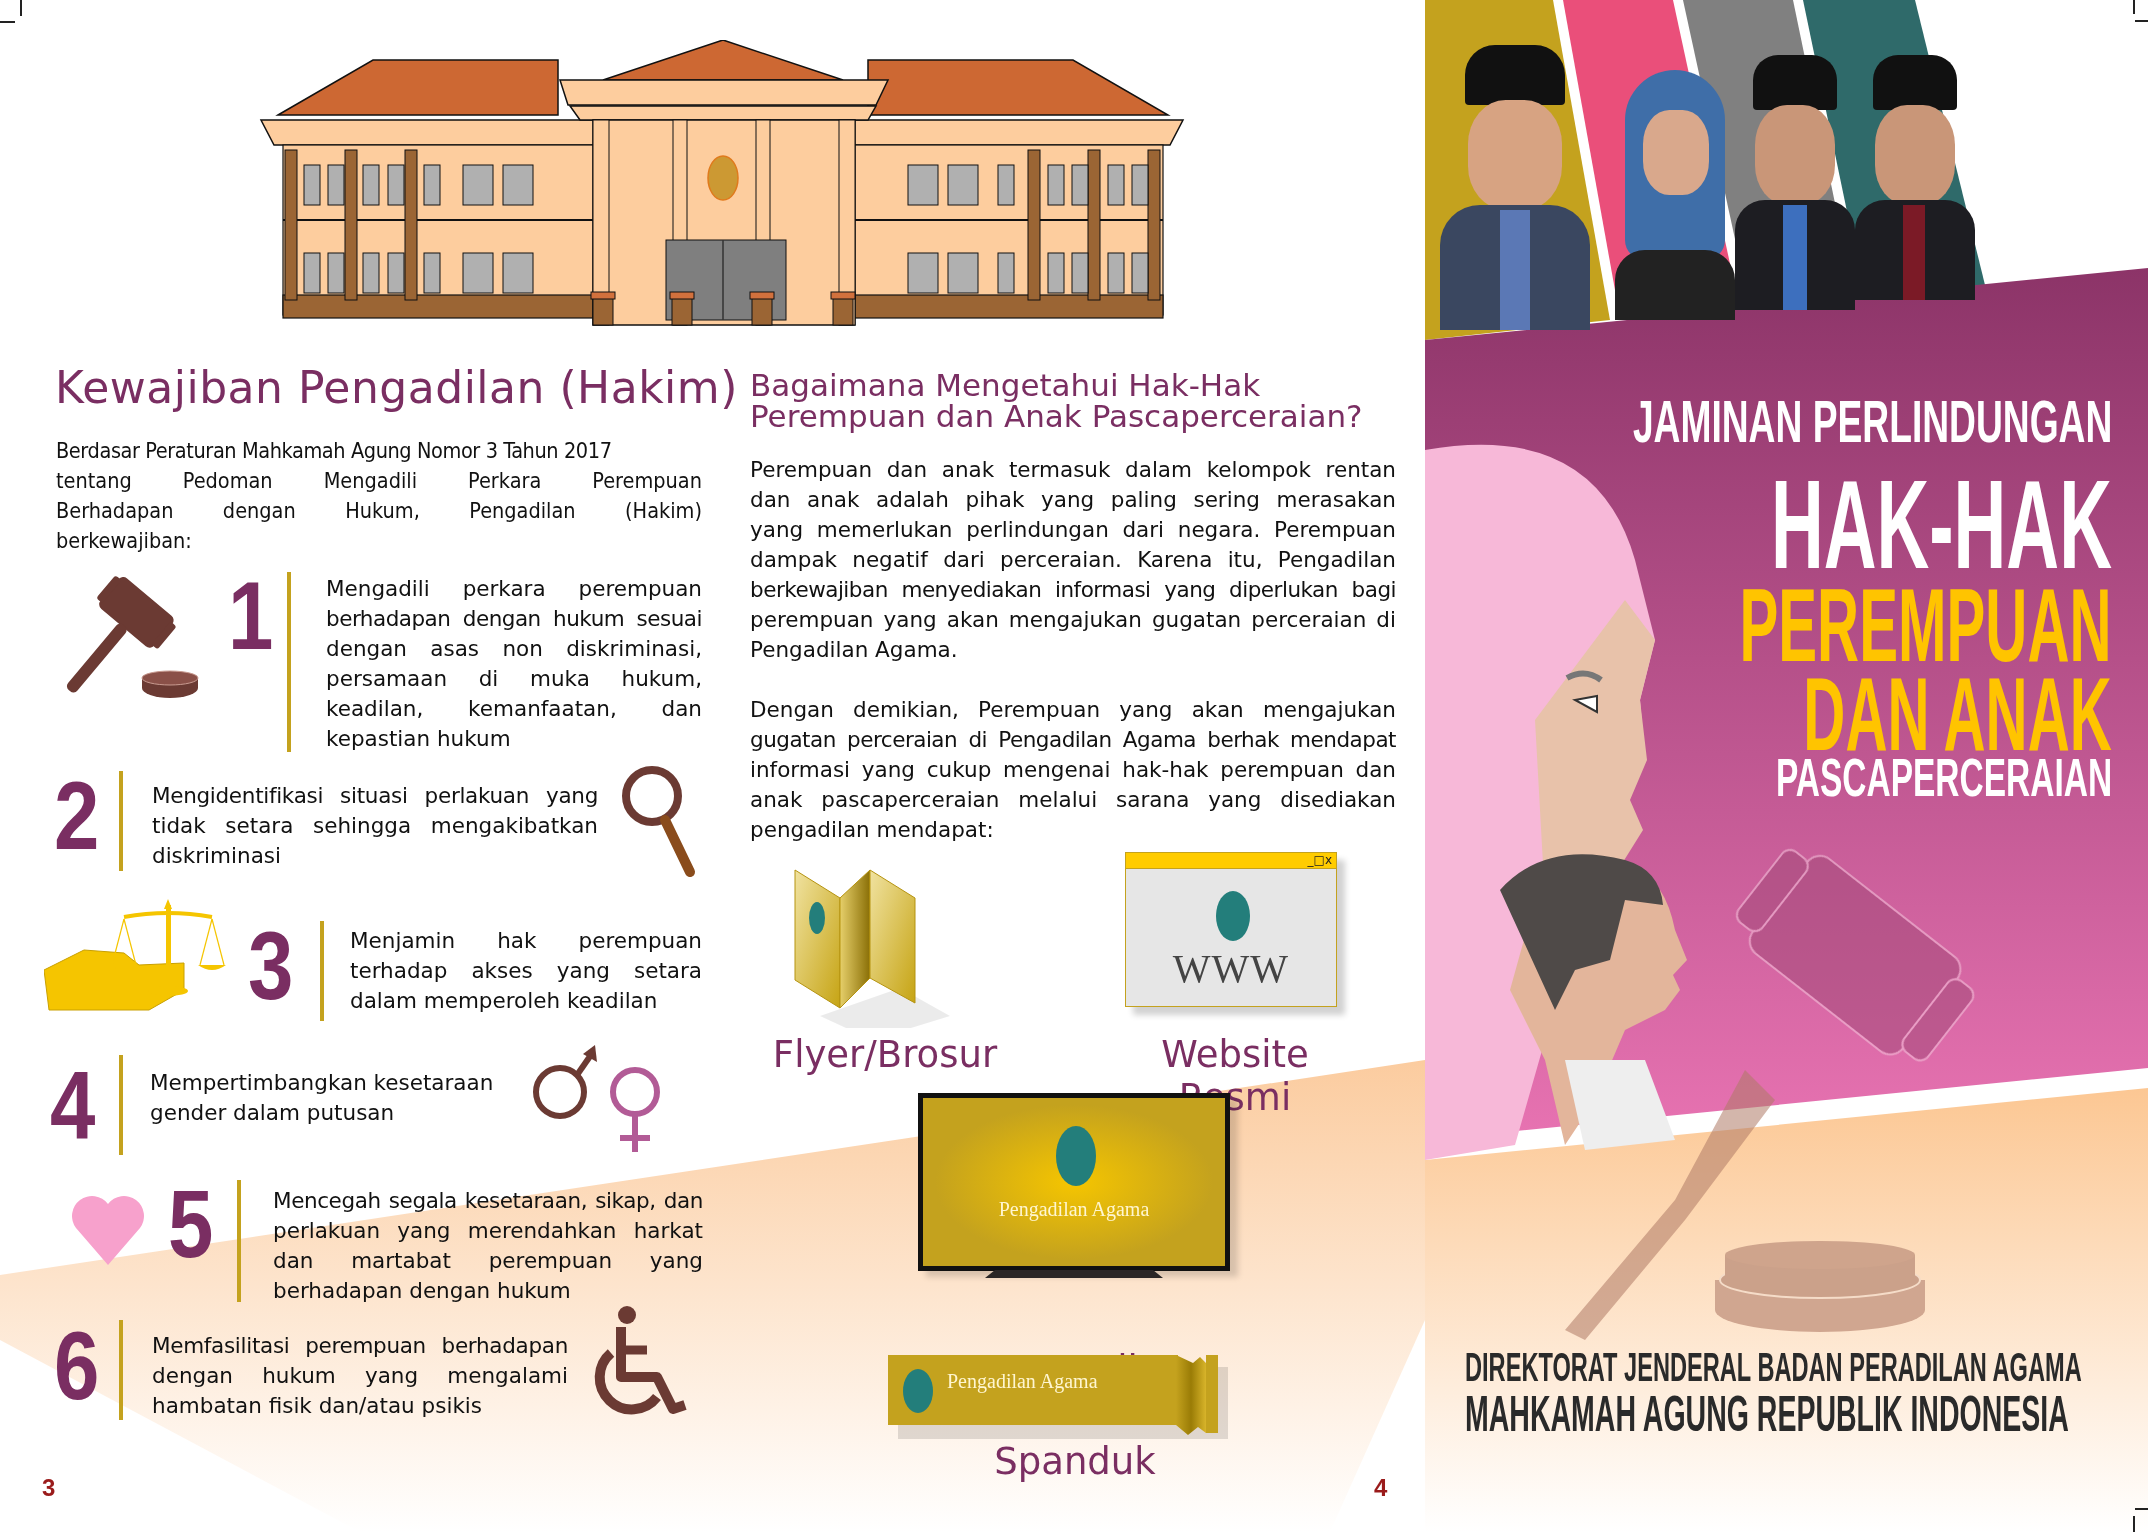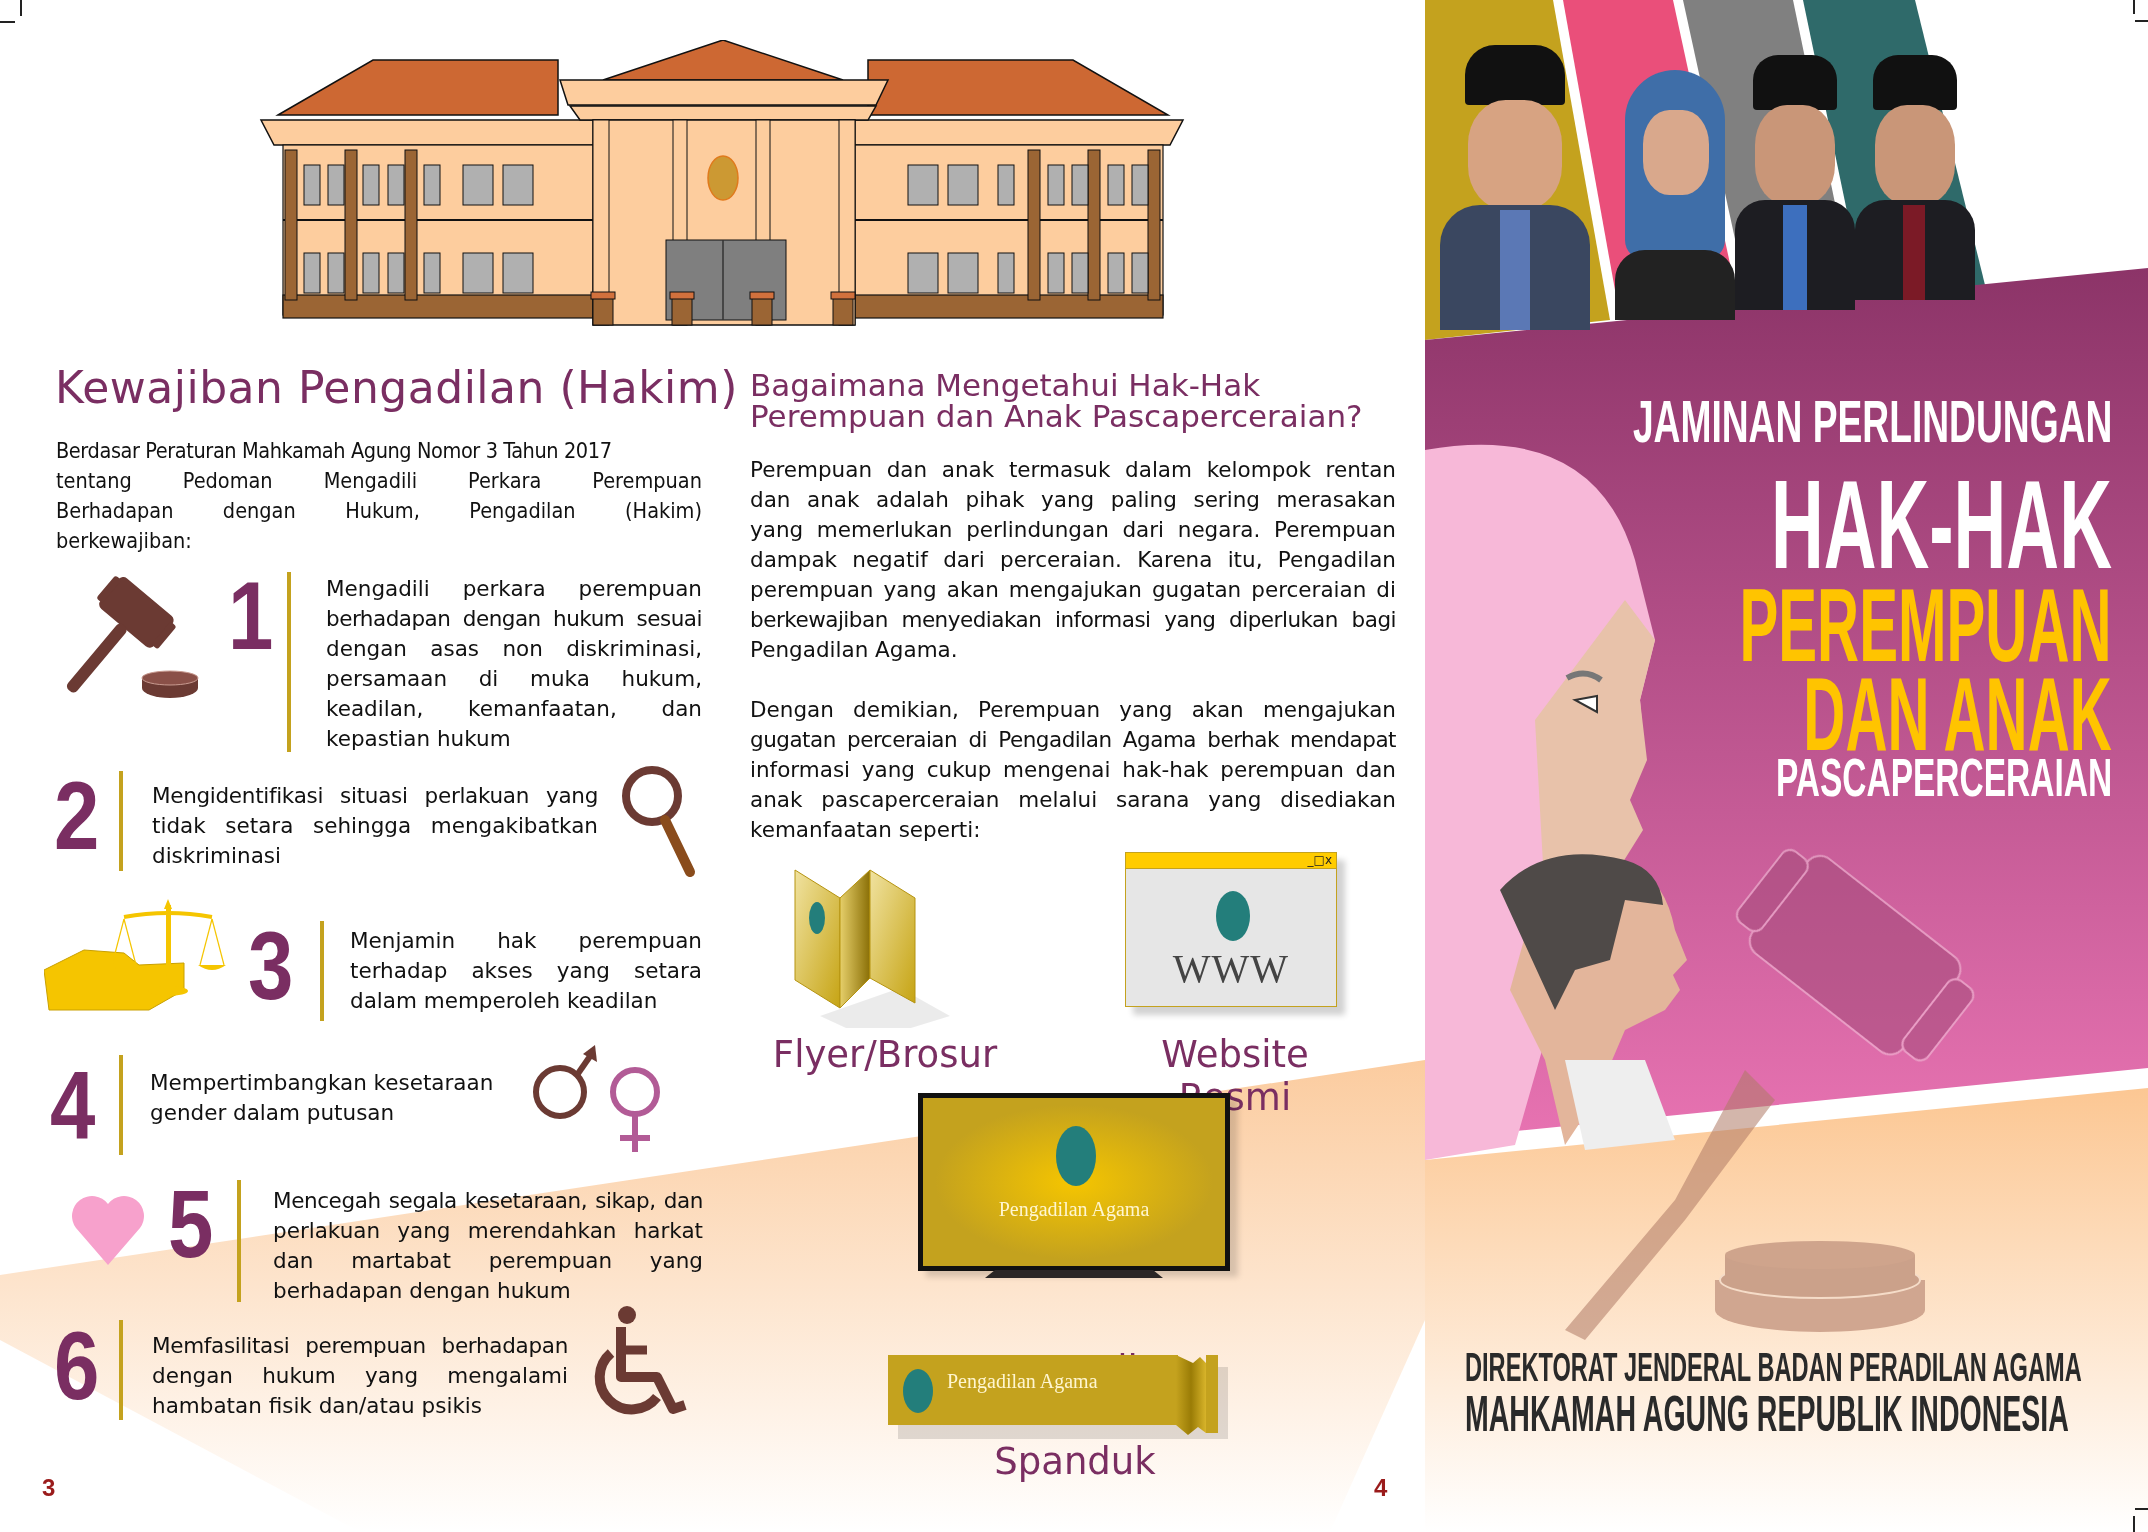--- a/index.html
+++ b/index.html
@@ -232,31 +232,31 @@
 <div class="abs h-mid">
   <div>Bagaimana Mengetahui Hak-Hak</div>
   <div>Perempuan dan Anak Pascaperceraian?</div>
 </div>
 
 <div class="abs para" style="top:455px;">
   <div style="text-align:justify;text-align-last:justify">Perempuan dan anak termasuk dalam kelompok rentan</div>
   <div style="text-align:justify;text-align-last:justify">dan anak adalah pihak yang paling sering merasakan</div>
   <div style="text-align:justify;text-align-last:justify">yang memerlukan perlindungan dari negara. Perempuan</div>
   <div style="text-align:justify;text-align-last:justify">dampak negatif dari perceraian. Karena itu, Pengadilan</div>
+  <div style="text-align:justify;text-align-last:justify;letter-spacing:-0.5px">berkewajiban menyediakan informasi yang diperlukan bagi</div>
   <div style="text-align:justify;text-align-last:justify">perempuan yang akan mengajukan gugatan perceraian di</div>
-  <div style="text-align:justify;text-align-last:justify;letter-spacing:-0.5px">berkewajiban menyediakan informasi yang diperlukan bagi</div>
   <div>Pengadilan Agama.</div>
 </div>
 
 <div class="abs para" style="top:695px;">
   <div style="text-align:justify;text-align-last:justify">Dengan demikian, Perempuan yang akan mengajukan</div>
   <div style="text-align:justify;text-align-last:justify;letter-spacing:-0.5px">gugatan perceraian di Pengadilan Agama berhak mendapat</div>
   <div style="text-align:justify;text-align-last:justify">informasi yang cukup mengenai hak-hak perempuan dan</div>
   <div style="text-align:justify;text-align-last:justify">anak pascaperceraian melalui sarana yang disediakan</div>
-  <div>kemanfaatan seperti:</div>
+  <div>pengadilan mendapat:</div>
 </div>
 
 <svg class="abs" style="left:790px;top:868px" width="190" height="160" viewBox="0 0 190 160">
   <defs>
     <linearGradient id="fl1" x1="0" y1="0" x2="1" y2="1">
         <stop offset="0" stop-color="#f0e2a0"></stop>
         <stop offset="1" stop-color="#c6a414"></stop>
       </linearGradient>
     <linearGradient id="fl2" x1="0" y1="0" x2="1" y2="0">
         <stop offset="0" stop-color="#e6cf6a"></stop>

